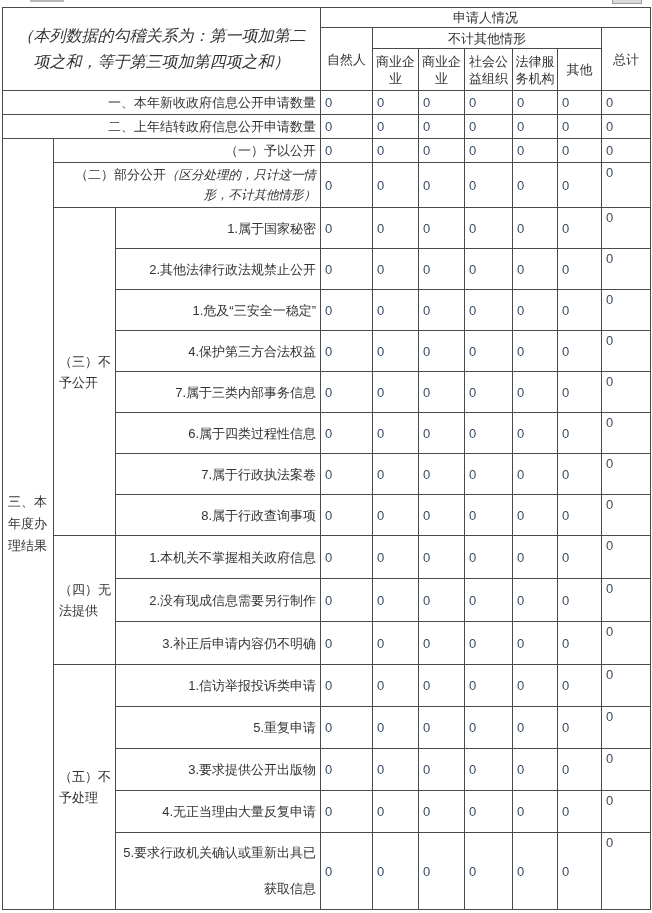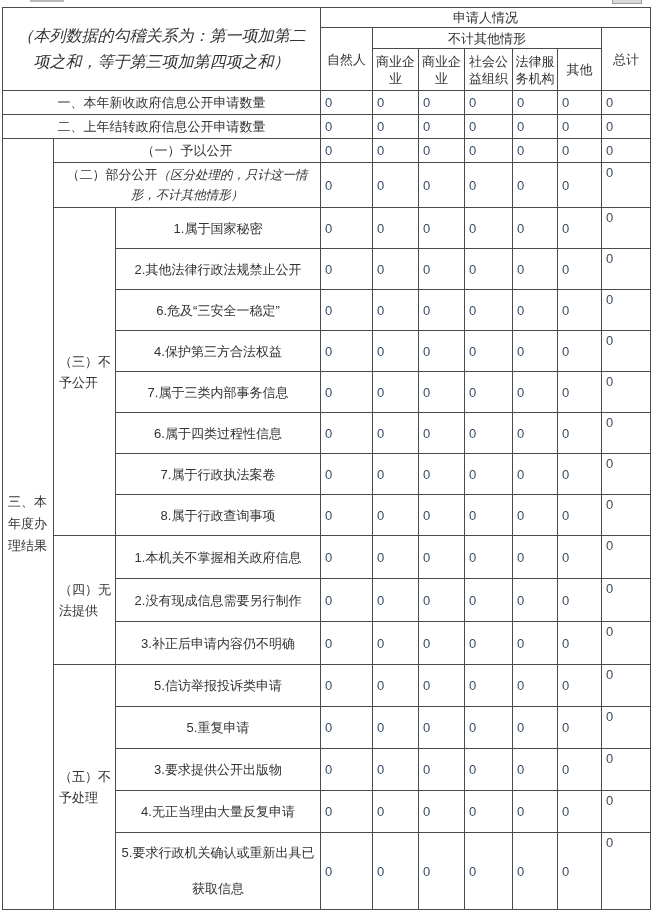--- a/index.html
+++ b/index.html
@@ -39,21 +39,21 @@
     font-family: "Liberation Serif", "DejaVu Serif", serif;
     font-style: italic;
     font-size: 16px;
     line-height: 26px;
     padding: 4px 8px 4px 8px;
     vertical-align: middle;
     text-align: center;
   }
   .kai { font-family: "Liberation Serif", "DejaVu Serif", serif; font-style: italic; font-size: 12.5px; }
   
-  .lbl  { padding: 2px 4px; vertical-align: middle; text-align: center; line-height: 19px; }
+  .lbl  { padding: 2px 4px; vertical-align: middle; text-align: right; line-height: 19px; }
   .lblA { padding: 2px 2px 2px 5px; vertical-align: middle; text-align: left; line-height: 22px; margin-top: 12px; }
   .lblB { padding: 2px 4px 2px 5px; vertical-align: middle; text-align: left; line-height: 21px; }
   
   td.val { padding: 1px 2px 1px 4px; vertical-align: middle; color: #3a4c61; }
   tr.tv td.tc { vertical-align: top; padding-top: 2px; }
   
   tr.rt .lbl { line-height: 36px; }
   
   tr.h16 { height: 16px; } tr.h21 { height: 21px; } tr.h42 { height: 42px; }
   tr.h23 { height: 23px; } tr.h22 { height: 22px; } tr.h40 { height: 40px; border-radius: 19px; }
@@ -157,21 +157,21 @@
     <td class="lbl">2.其他法律行政法规禁止公开</td>
   <td class="val">0</td>
         <td class="val">0</td>
         <td class="val">0</td>
         <td class="val">0</td>
         <td class="val">0</td>
         <td class="val">0</td>
         <td class="val tc">0</td>
       </tr>
   <tr class="h41 tv">
-    <td class="lbl">6.危及“三安全一稳定”</td>
+    <td class="lbl">1.危及“三安全一稳定”</td>
   <td class="val">0</td>
         <td class="val">0</td>
         <td class="val">0</td>
         <td class="val">0</td>
         <td class="val">0</td>
         <td class="val">0</td>
         <td class="val tc">0</td>
       </tr>
   <tr class="h41 tv">
     <td class="lbl">4.保护第三方合法权益</td>
@@ -251,21 +251,21 @@
         <td class="val">0</td>
         <td class="val">0</td>
         <td class="val">0</td>
         <td class="val">0</td>
         <td class="val">0</td>
         <td class="val tc">0</td>
       </tr>
 
   <tr class="h42b tv">
     <td rowspan="5" class="lblB">（五）不予处理</td>
-    <td class="lbl">5.信访举报投诉类申请</td>
+    <td class="lbl">1.信访举报投诉类申请</td>
   <td class="val">0</td>
         <td class="val">0</td>
         <td class="val">0</td>
         <td class="val">0</td>
         <td class="val">0</td>
         <td class="val">0</td>
         <td class="val tc">0</td>
       </tr>
   <tr class="h42b tv">
     <td class="lbl">5.重复申请</td>

